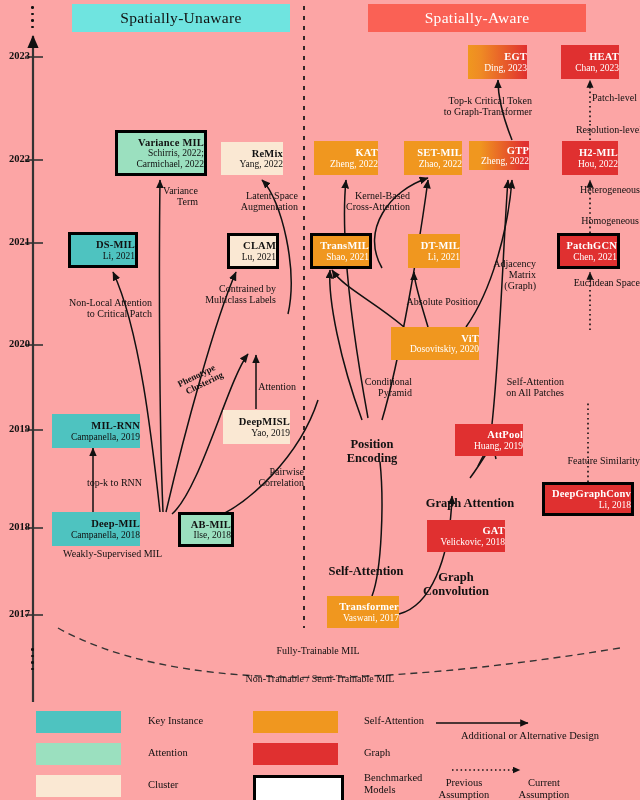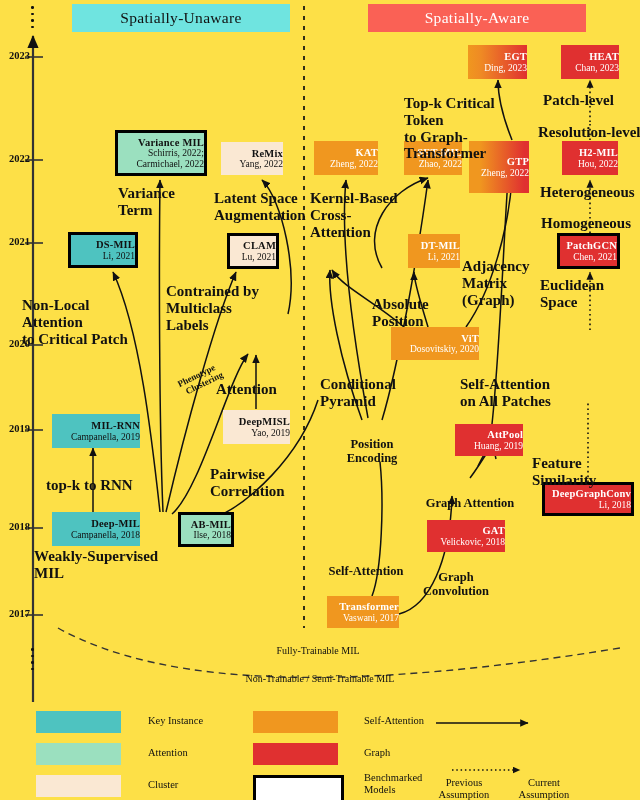--- a/index.html
+++ b/index.html
@@ -1,18 +1,18 @@
 <!DOCTYPE html>
 <html><head>
 <meta charset="utf-8">
 <style>
   html,body{margin:0;padding:0;background:#ffffff;}
   #root{
     position:relative;width:640px;height:800px;overflow:hidden;
-    background:#fde047;
+    background:#fca5a5;
     font-family:"Liberation Serif", serif;
     color:#111111;
   }
   svg.layer{position:absolute;left:0;top:0;width:640px;height:800px;pointer-events:none;}
   .node{
     position:absolute;box-sizing:border-box;
     display:flex;flex-direction:column;align-items:flex-end;justify-content:center;
     text-align:center;line-height:1.08;
   }
   .node .nm{font-weight:bold;font-size:10.5px;letter-spacing:.2px;}
@@ -25,21 +25,21 @@
   .c-graph{background:#e03030;color:#ffffff;}
   .c-grad{background:linear-gradient(90deg,#f0971f 0%,#f0971f 18%,#e03030 92%);color:#ffffff;}
   .c-grad2{background:linear-gradient(90deg,#f0971f 0%,#ef8a24 22%,#e03030 100%);color:#ffffff;}
   .banner{
     position:absolute;display:flex;align-items:center;justify-content:center;
     font-size:15.5px;color:#ffffff;letter-spacing:.3px;
   }
   .b-unaware{background:#6fe4e0;color:#111111;}
   .b-aware{background:#fa6155;color:#ffffff;}
   .ylab{position:absolute;font-weight:bold;font-size:10.5px;text-align:right;width:40px;}
-  .edgelbl{position:absolute;font-weight:bold;font-size:15px;text-align:left;line-height:1.12;color:#111;}
+  .edgelbl{position:absolute;font-weight:normal;font-size:10px;text-align:right;line-height:1.12;color:#111;}
   .bigl{position:absolute;font-weight:bold;font-size:12.5px;text-align:center;line-height:1.15;}
   .curvelbl{position:absolute;font-size:10px;text-align:center;}
   .lg-sw{position:absolute;height:22px;width:85px;}
   .lg-tx{position:absolute;font-size:10.5px;line-height:1.18;}
   .rot1{position:absolute;font-weight:bold;font-size:9px;transform:rotate(-26deg);transform-origin:left top;}
   .dots{position:absolute;display:flex;flex-direction:column;align-items:center;gap:4px;}
   .dots i{display:block;width:2.5px;height:2.5px;border-radius:50%;background:#111;}
 </style>
 </head>
 <body>
@@ -191,40 +191,44 @@
   <div class="node c-self" style="left:314px;top:141px;width:64px;height:34px;">
     <span class="nm">KAT</span>
     <span class="au">Zheng, 2022</span>
   </div>
 
   <div class="node c-self" style="left:404px;top:141px;width:58px;height:34px;">
     <span class="nm">SET-MIL</span>
     <span class="au">Zhao, 2022</span>
   </div>
 
-  <div class="node c-grad" style="left:469px;top:141px;width:60px;height:52px;">
+  <div class="node c-grad" style="left:469px;top:141px;width:60px;height:29px;">
     <span class="nm">GTP</span>
     <span class="au">Zheng, 2022</span>
   </div>
 
   <div class="node c-graph" style="left:562px;top:141px;width:56px;height:34px;padding-left:12px;">
     <span class="nm">H2-MIL</span>
     <span class="au">Hou, 2022</span>
   </div>
 
   <div class="node c-grad2" style="left:468px;top:45px;width:59px;height:34px;">
     <span class="nm">EGT</span>
     <span class="au">Ding, 2023</span>
   </div>
 
   <div class="node c-graph" style="left:561px;top:45px;width:58px;height:34px;">
     <span class="nm">HEAT</span>
     <span class="au">Chan, 2023</span>
   </div>
 
+  <div class="node c-self bench" style="left:310px;top:233px;width:62px;height:36px;">
+    <span class="nm">TransMIL</span>
+    <span class="au">Shao, 2021</span>
+  </div>
 
   <div class="node c-self" style="left:408px;top:234px;width:52px;height:34px;">
     <span class="nm">DT-MIL</span>
     <span class="au">Li, 2021</span>
   </div>
 
   <div class="node c-graph bench" style="left:557px;top:233px;width:63px;height:36px;">
     <span class="nm">PatchGCN</span>
     <span class="au">Chen, 2021</span>
   </div>
@@ -385,20 +389,21 @@
 
   <div class="lg-sw" style="left:253px;top:743px;background:#e03030;"></div>
   <div class="lg-tx" style="left:364px;top:747px;">Graph</div>
 
   <div class="lg-sw" style="left:253px;top:775px;background:#ffffff;border:3.5px solid #000;"></div>
   <div class="lg-tx" style="left:364px;top:772px;">
     <div>Benchmarked</div>
     <div>Models</div>
   </div>
 
+  <div class="lg-tx" style="left:430px;top:730px;width:200px;text-align:center;">Additional or Alternative Design</div>
 
   <div class="lg-tx" style="left:426px;top:777px;width:76px;text-align:center;">
     <div>Previous</div>
     <div>Assumption</div>
   </div>
   <div class="lg-tx" style="left:506px;top:777px;width:76px;text-align:center;">
     <div>Current</div>
     <div>Assumption</div>
   </div>
 

